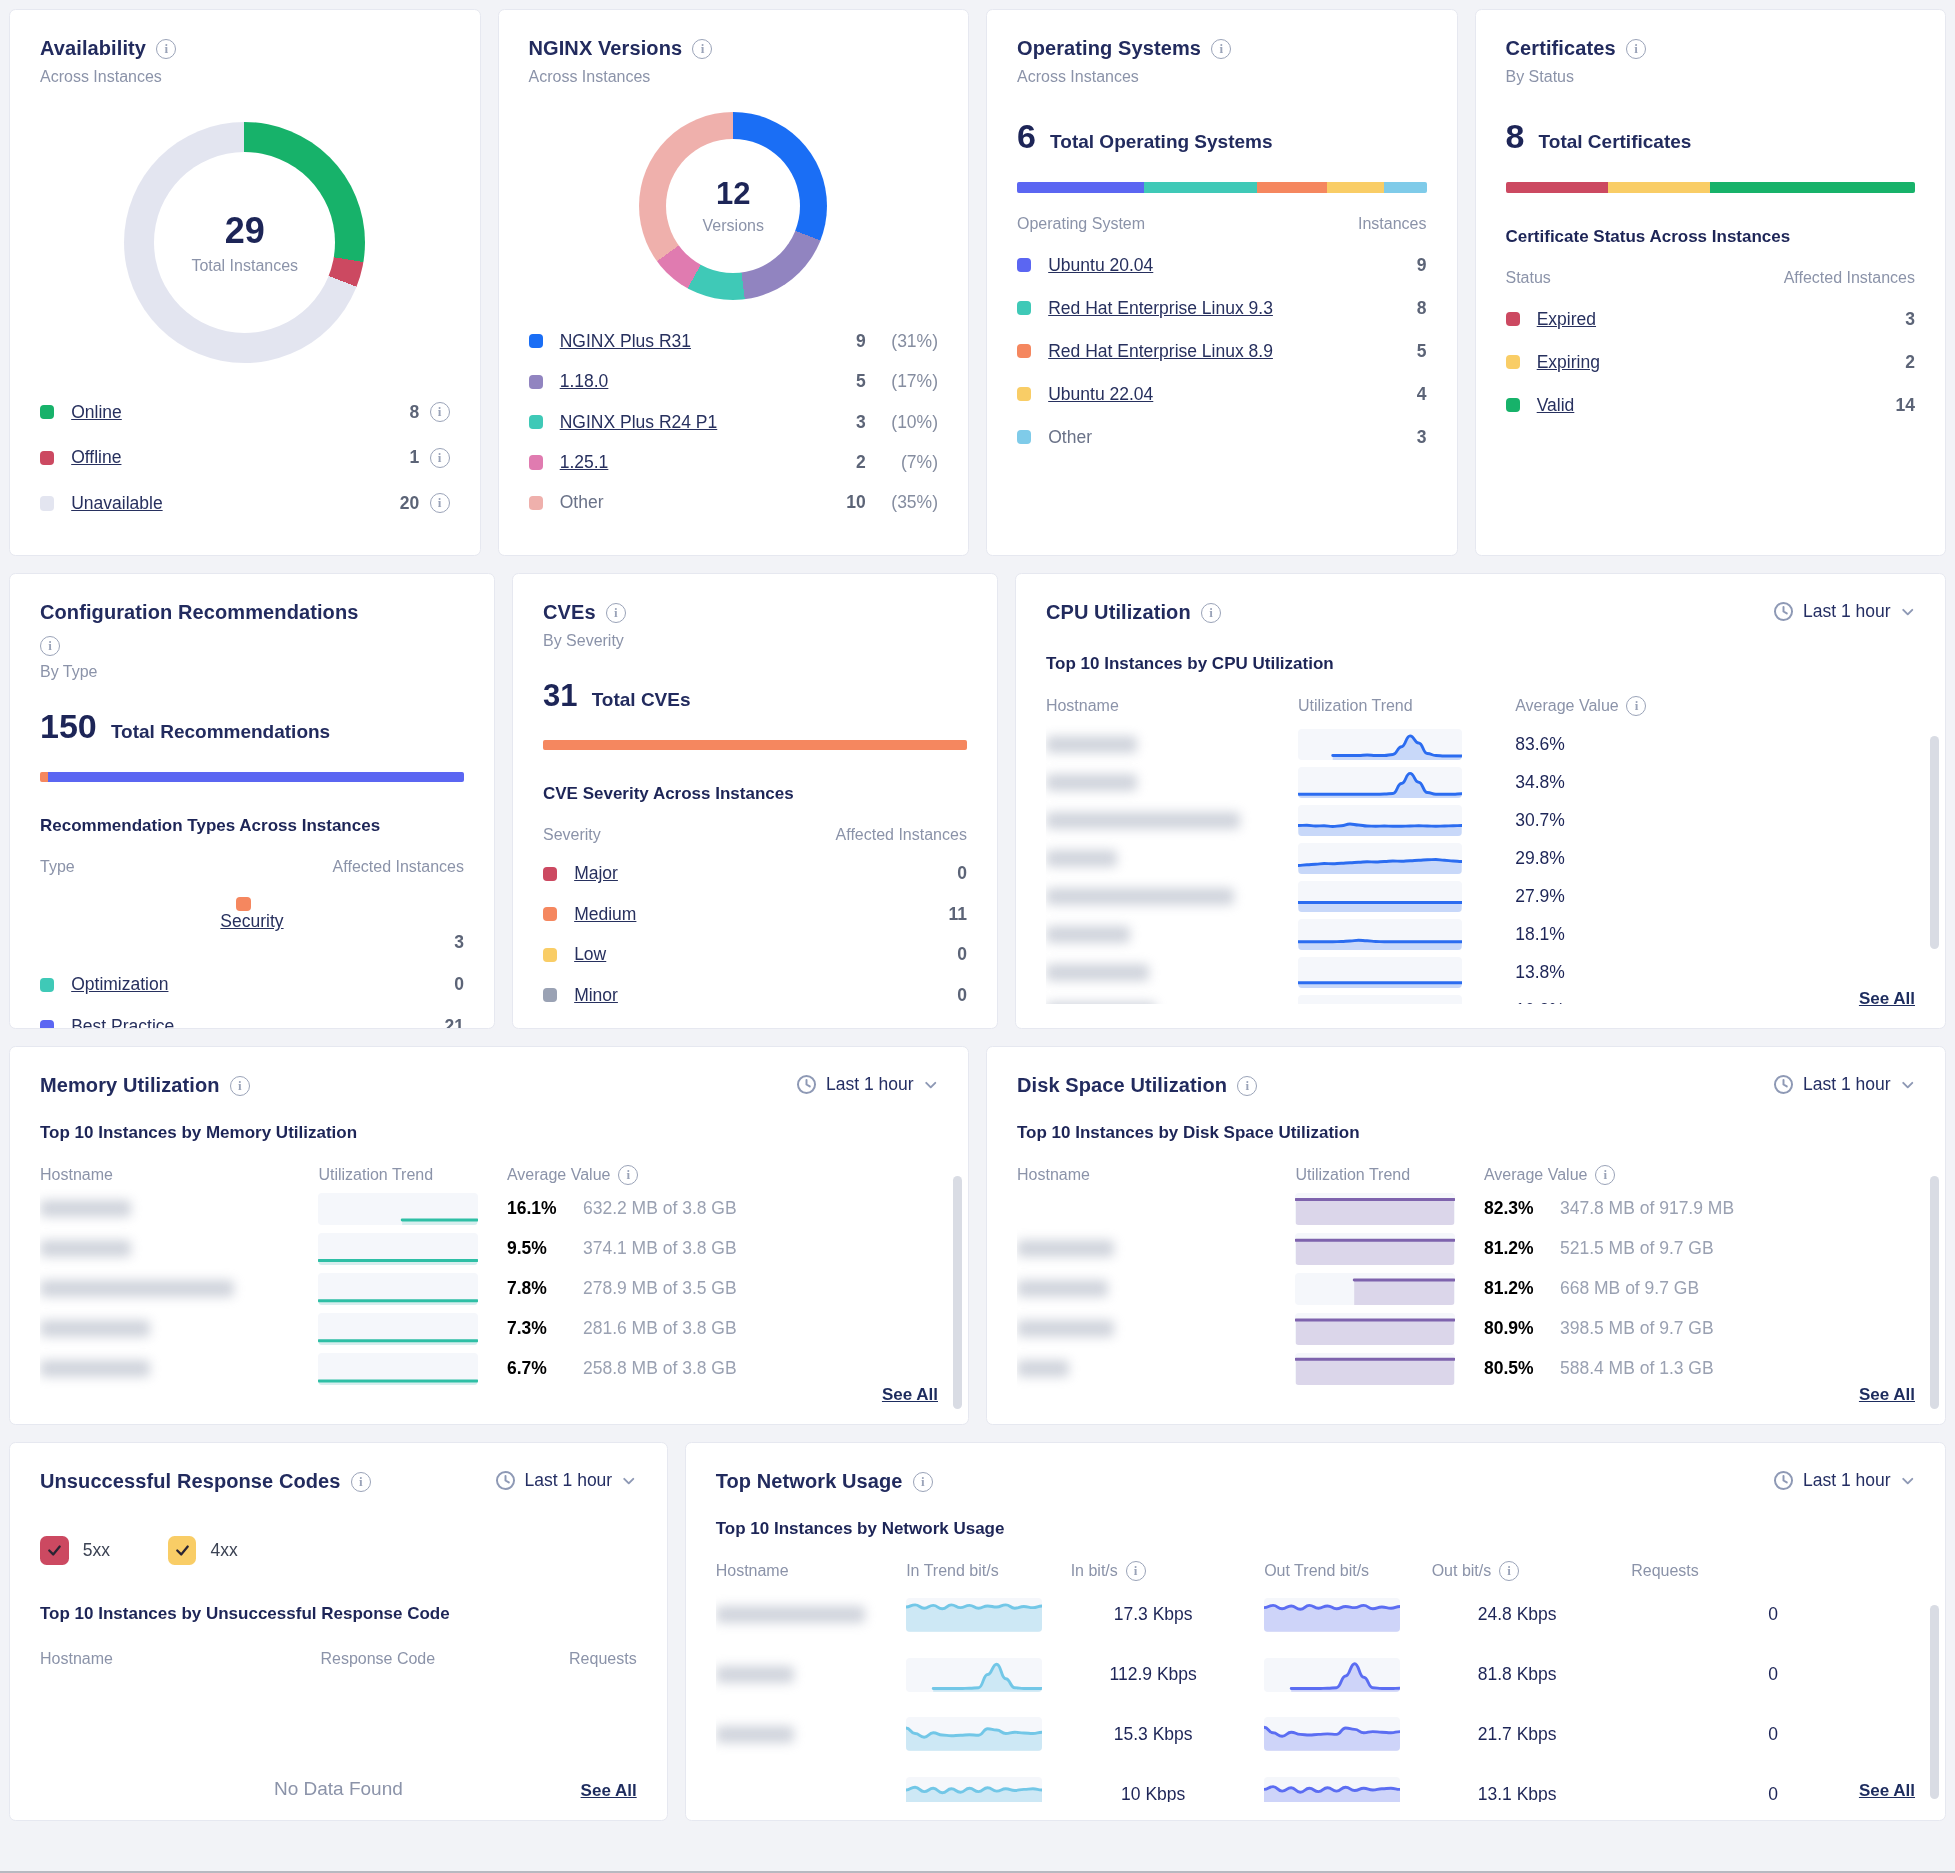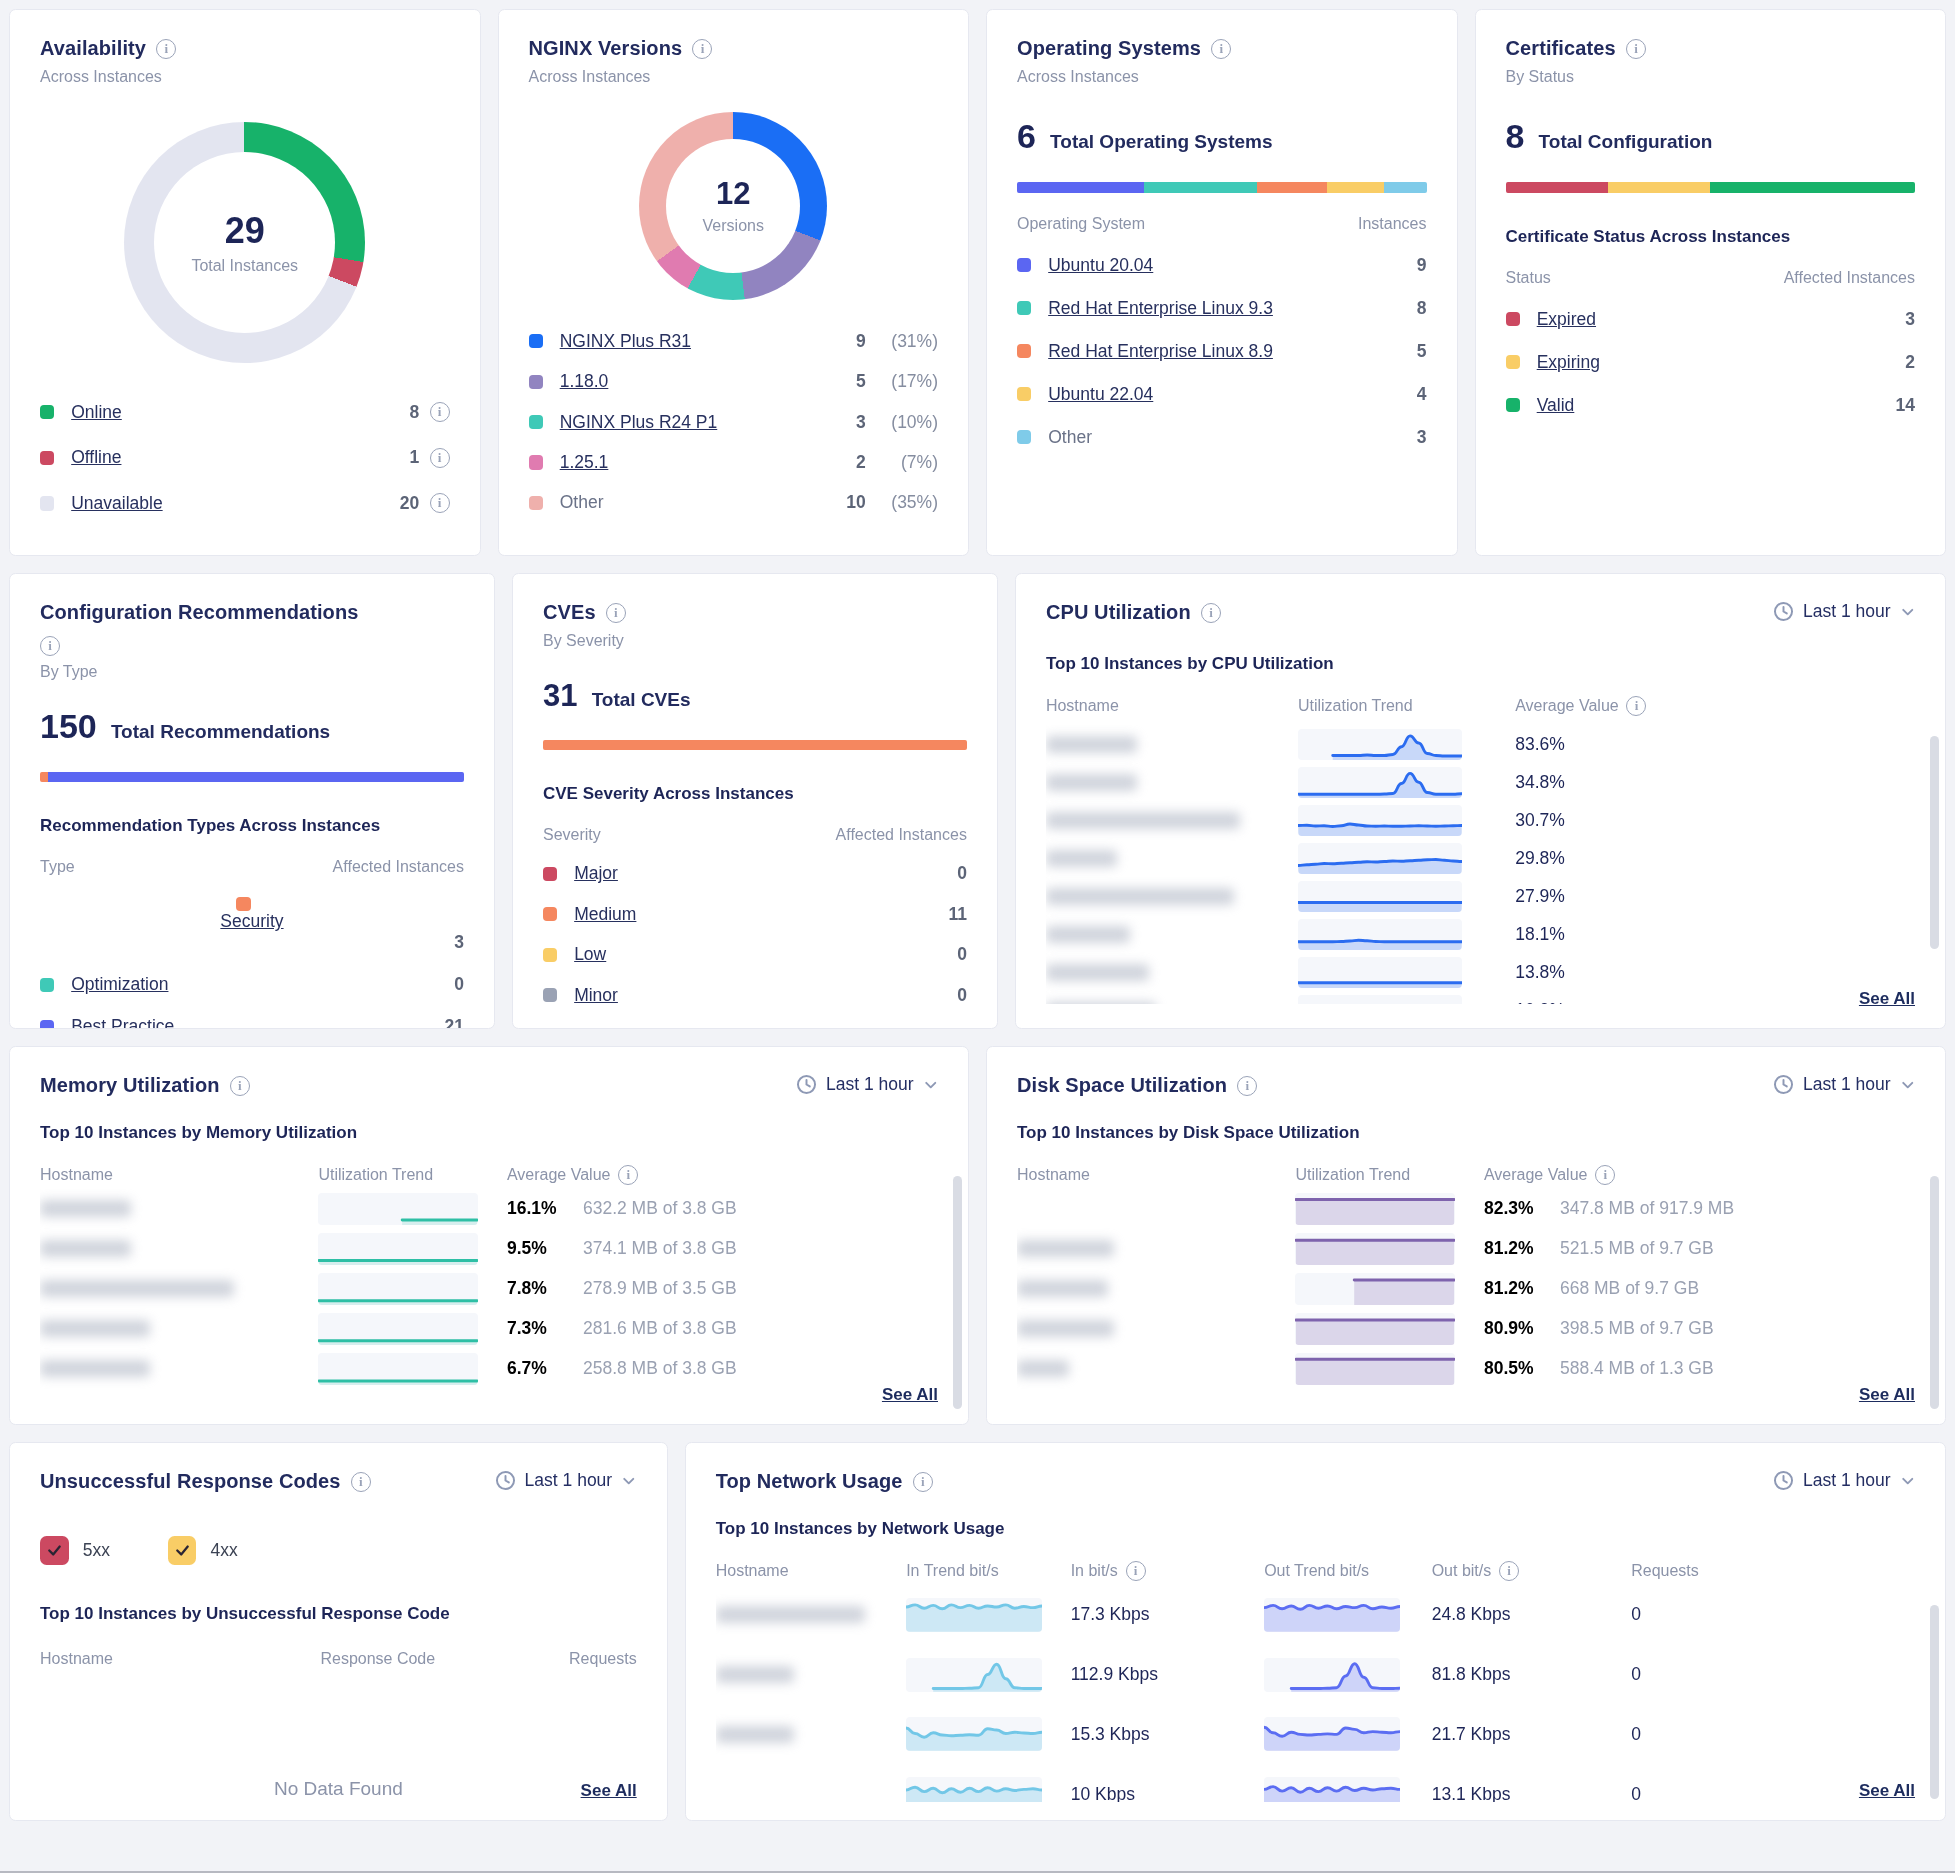--- a/index.html
+++ b/index.html
@@ -96,21 +96,21 @@
   .check-item { display: flex; align-items: center; gap: 14.2px; }
   .checkbox { width: 28.5px; height: 28.5px; border-radius: 6.5px; display: flex; align-items: center; justify-content: center; cursor: pointer; }
   .check-label { font-size: 17.5px; color: #3c4354; }
   .resp-grid { display: grid; grid-template-columns: 47% 30% 23%; margin-top: 26px; }
   .no-data { text-align: center; font-size: 19px; color: #8b93a9; margin-top: 110px; }
 
   
   .net-grid { display: grid; grid-template-columns: 162px 136px 165px 139px 171px 1fr; column-gap: 28.5px; align-items: center; }
   .net-head { margin-top: 22px; }
   .net-rows .net-grid { height: 52px; margin-top: 7.8px; }
-  .net-val { font-size: 17.5px; color: #1d2557; }
+  .net-val { font-size: 17.5px; color: #1d2557; text-align: center; }
 
   .screen-edge { position: absolute; left: 0; right: 0; bottom: 0; height: 3.2px; background: #b7b9c1; }
 </style>
 </head>
 <body>
 
 <div class="row r1">
 
   <div class="card">
     <div class="title-wrap">
@@ -273,21 +273,21 @@
   </div>
 
   <div class="card">
     <div class="title-wrap">
       <h2>Certificates</h2>
       <span class="info">i</span>
     </div>
     <div class="subtitle">By Status</div>
     <div class="big-line">
       <span class="big-num">8</span>
-      <span class="big-label">Total Configuration</span>
+      <span class="big-label">Total Certificates</span>
     </div>
     <div class="hbar">
         <div style="flex:25 0 0;background:#cc4961"></div>
         <div style="flex:25 0 0;background:#f9cd66"></div>
         <div style="flex:50 0 0;background:#17b26a"></div>
       </div>
     <div class="section-title">Certificate Status Across Instances</div>
     <div class="mini-head">
       <span>Status</span>
       <span>Affected Instances</span>

